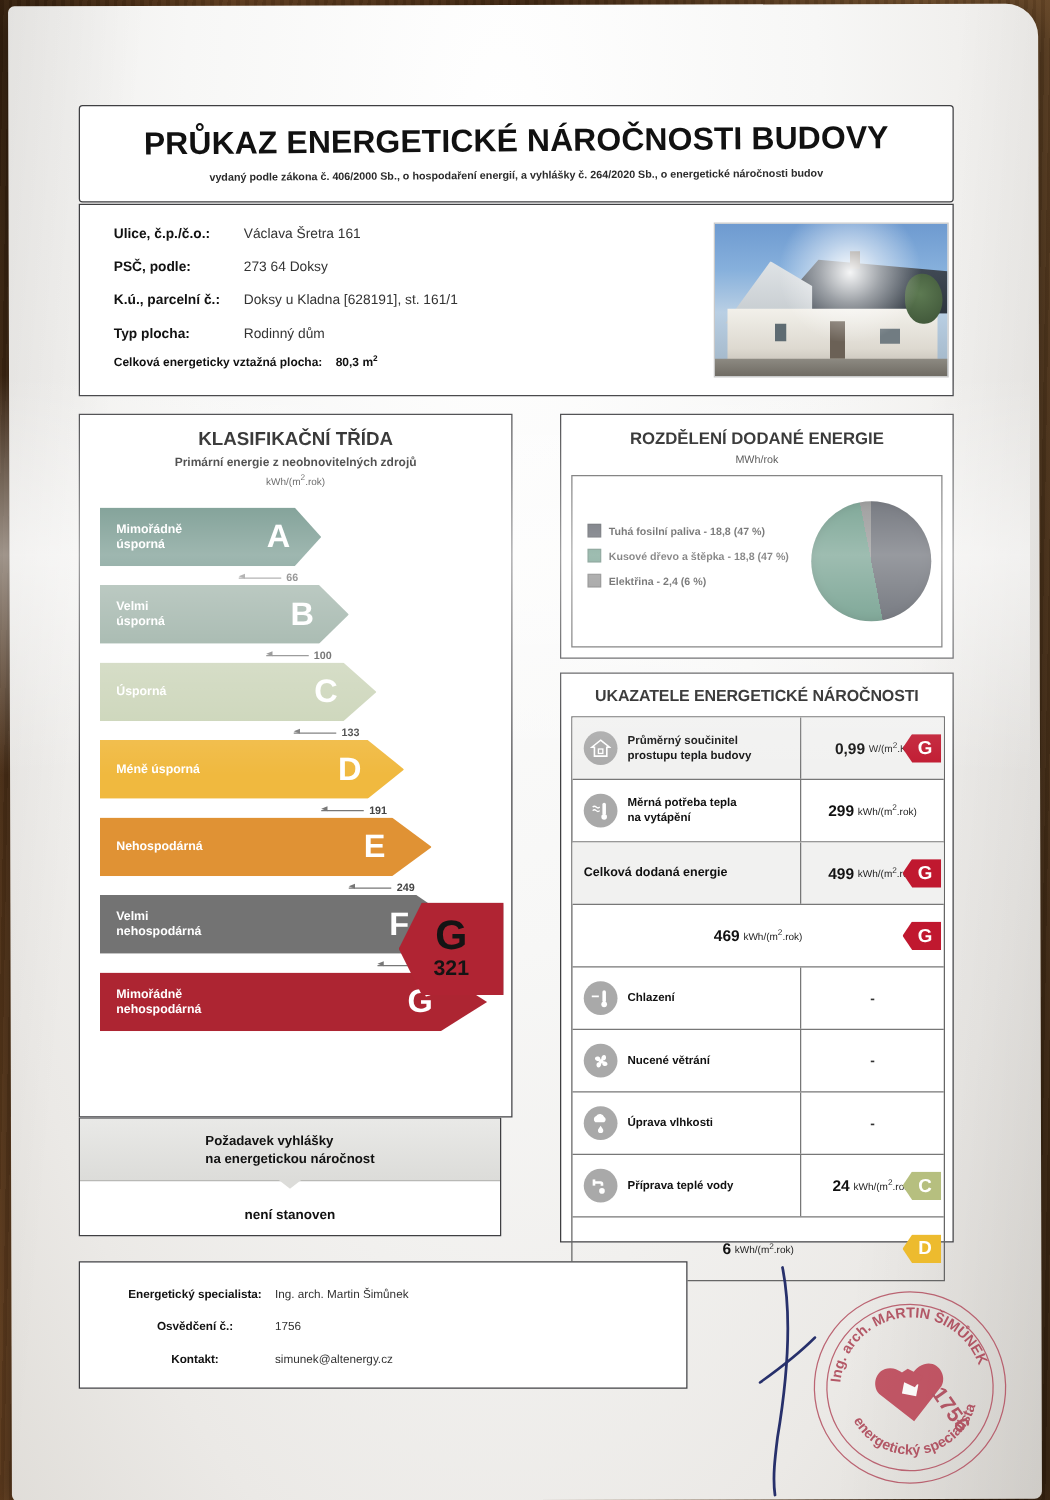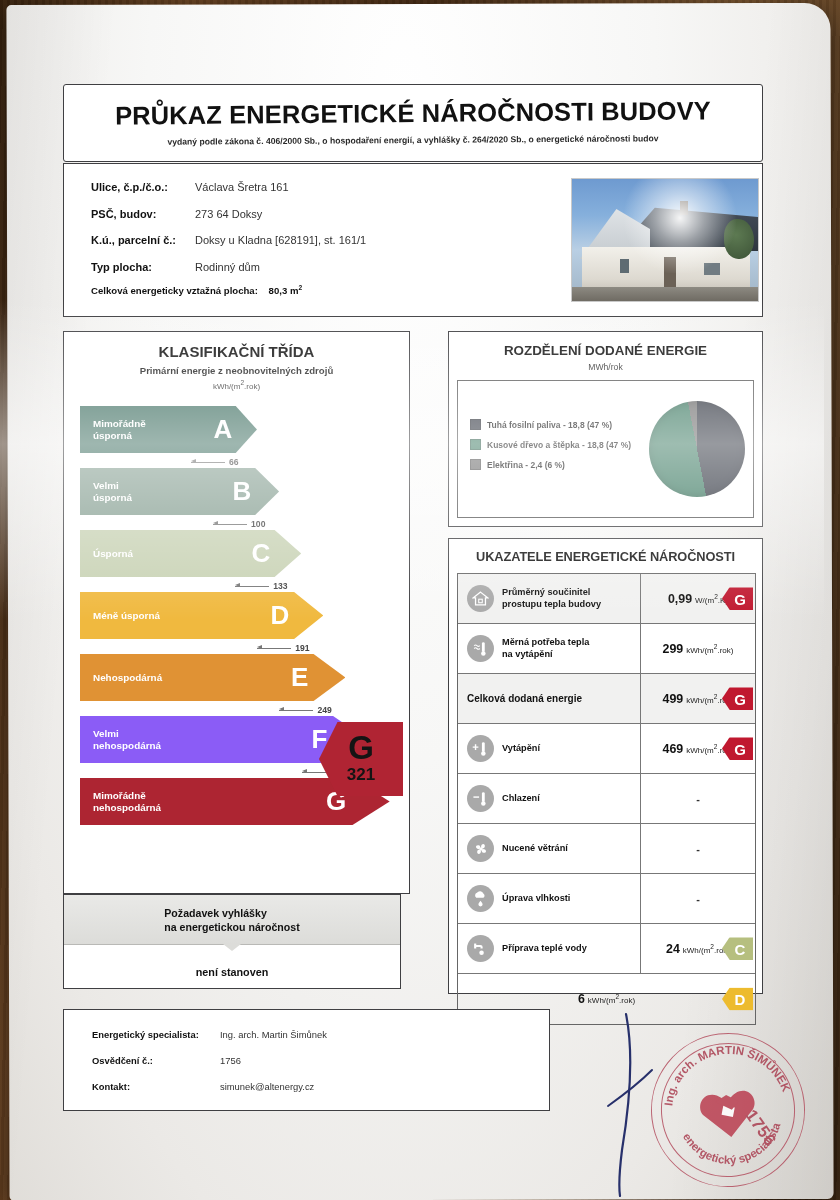--- a/index.html
+++ b/index.html
@@ -185,21 +185,21 @@
   .badge {
     position: absolute; right: 2px; top: 50%; transform: translateY(-50%);
     width: 31px; height: 23px; color: #fff; font-size: 15px; font-weight: bold;
     clip-path: polygon(25% 0%, 100% 0%, 100% 100%, 25% 100%, 0% 50%);
     display: flex; align-items: center; justify-content: center; padding-left: 5px;
   }
 
   
   #foot-l { left: 63px; top: 1009px; width: 487px; height: 102px; }
   #foot-r { left: 558px; top: 1009px; width: 205px; height: 102px; }
-  .frow { display: flex; font-size: 9.4px; margin-bottom: 15px; }
+  .frow { display: flex; font-size: 9.4px; margin-bottom: 15px; text-align: center; }
   .flab { font-weight: bold; color: #111; flex: none; }
   .fval { color: #333; }
   #foot-l .frows { position: absolute; left: 28px; top: 19px; }
   #foot-l .flab { width: 128px; }
   #foot-r .frows { position: absolute; left: 18px; top: 19px; }
   #foot-r .flab { width: 96px; }
 
   
   #stamp {
     position: absolute; left: 651px; top: 1033px; width: 154px; height: 154px;
@@ -236,21 +236,21 @@
     <div id="doc-subtitle">vydaný podle zákona č. 406/2000 Sb., o hospodaření energií, a vyhlášky č. 264/2020 Sb., o energetické náročnosti budov</div>
   </div>
 
   <div class="box" id="info-box">
     <div class="info-rows">
       <div class="irow">
         <span class="ilabel">Ulice, č.p./č.o.:</span>
         <span class="ival">Václava Šretra 161</span>
       </div>
       <div class="irow">
-        <span class="ilabel">PSČ, budov:</span>
+        <span class="ilabel">PSČ, podle:</span>
         <span class="ival">273 64 Doksy</span>
       </div>
       <div class="irow">
         <span class="ilabel">K.ú., parcelní č.:</span>
         <span class="ival">Doksy u Kladna [628191], st. 161/1</span>
       </div>
       <div class="irow">
         <span class="ilabel">Typ plocha:</span>
         <span class="ival">Rodinný dům</span>
       </div>
@@ -325,21 +325,21 @@
           <div class="band" style="width:84%;background:#e09234;clip-path:polygon(0 0,88% 0,100% 50%,88% 100%,0 100%);">
             <div class="btext">Nehospodárná</div>
             <div class="bletter" style="right:14%;">E</div>
           </div>
           <div class="thr" style="left:calc(84% - 66px);">
             <span class="arrow"></span>
             <span>249</span>
           </div>
         </div>
         <div class="bandwrap">
-          <div class="band" style="width:91%;background:#8b5cf6;clip-path:polygon(0 0,88% 0,100% 50%,88% 100%,0 100%);">
+          <div class="band" style="width:91%;background:#737373;clip-path:polygon(0 0,88% 0,100% 50%,88% 100%,0 100%);">
             <div class="btext">Velmi
 nehospodárná</div>
             <div class="bletter" style="right:14%;">F</div>
           </div>
           <div class="thr" style="left:calc(91% - 66px);">
             <span class="arrow"></span>
             <span>307</span>
           </div>
         </div>
         <div class="bandwrap">
@@ -429,30 +429,20 @@
           <div class="icell-l">
             <span class="iname big">Celková dodaná energie</span>
           </div>
           <div class="icell-r">
             <span class="ivalue">499</span>
             <span class="iunit">kWh/(m<sup>2</sup>.rok)</span>
             <span class="badge" style="background:#c0182f">G</span>
           </div>
         </div>
         <div class="irow2">
-          <div class="icell-l">
-            <span class="ico">
-              <svg width="17" height="17" viewBox="0 0 24 24">
-                <rect x="14" y="3" width="4" height="14" rx="2" fill="#fff"></rect>
-                <circle cx="16" cy="19" r="3.2" fill="#fff"></circle>
-                <path d="M5 6 V14 M1 10 H9" stroke="#fff" stroke-width="2"></path>
-              </svg>
-            </span>
-            <span class="iname">Vytápění</span>
-          </div>
           <div class="icell-r">
             <span class="ivalue">469</span>
             <span class="iunit">kWh/(m<sup>2</sup>.rok)</span>
             <span class="badge" style="background:#c0182f">G</span>
           </div>
         </div>
         <div class="irow2">
           <div class="icell-l">
             <span class="ico">
               <svg width="17" height="17" viewBox="0 0 24 24">

